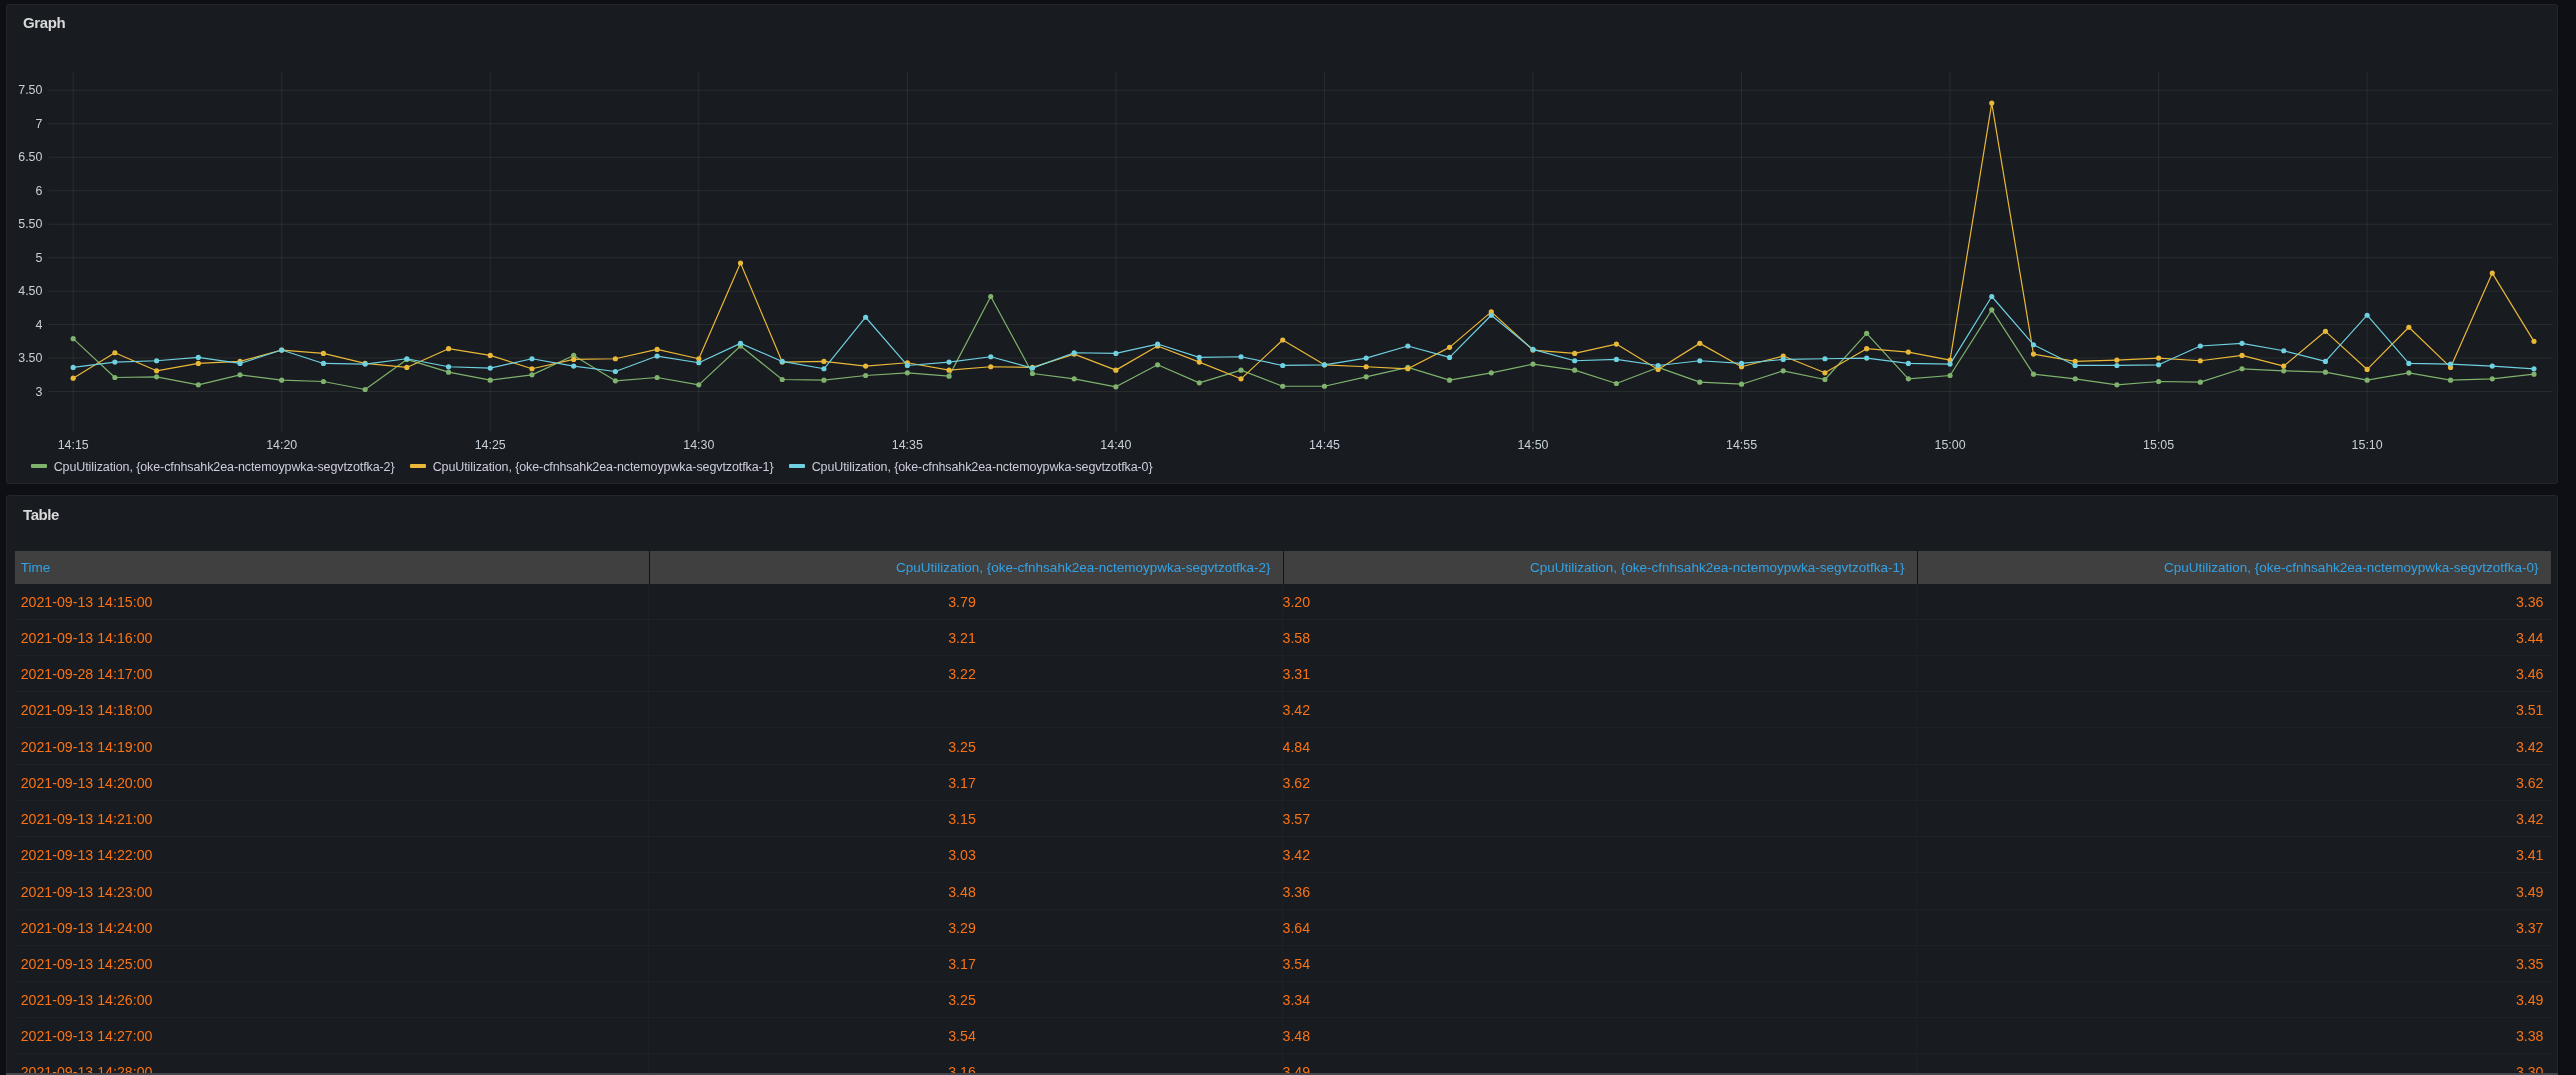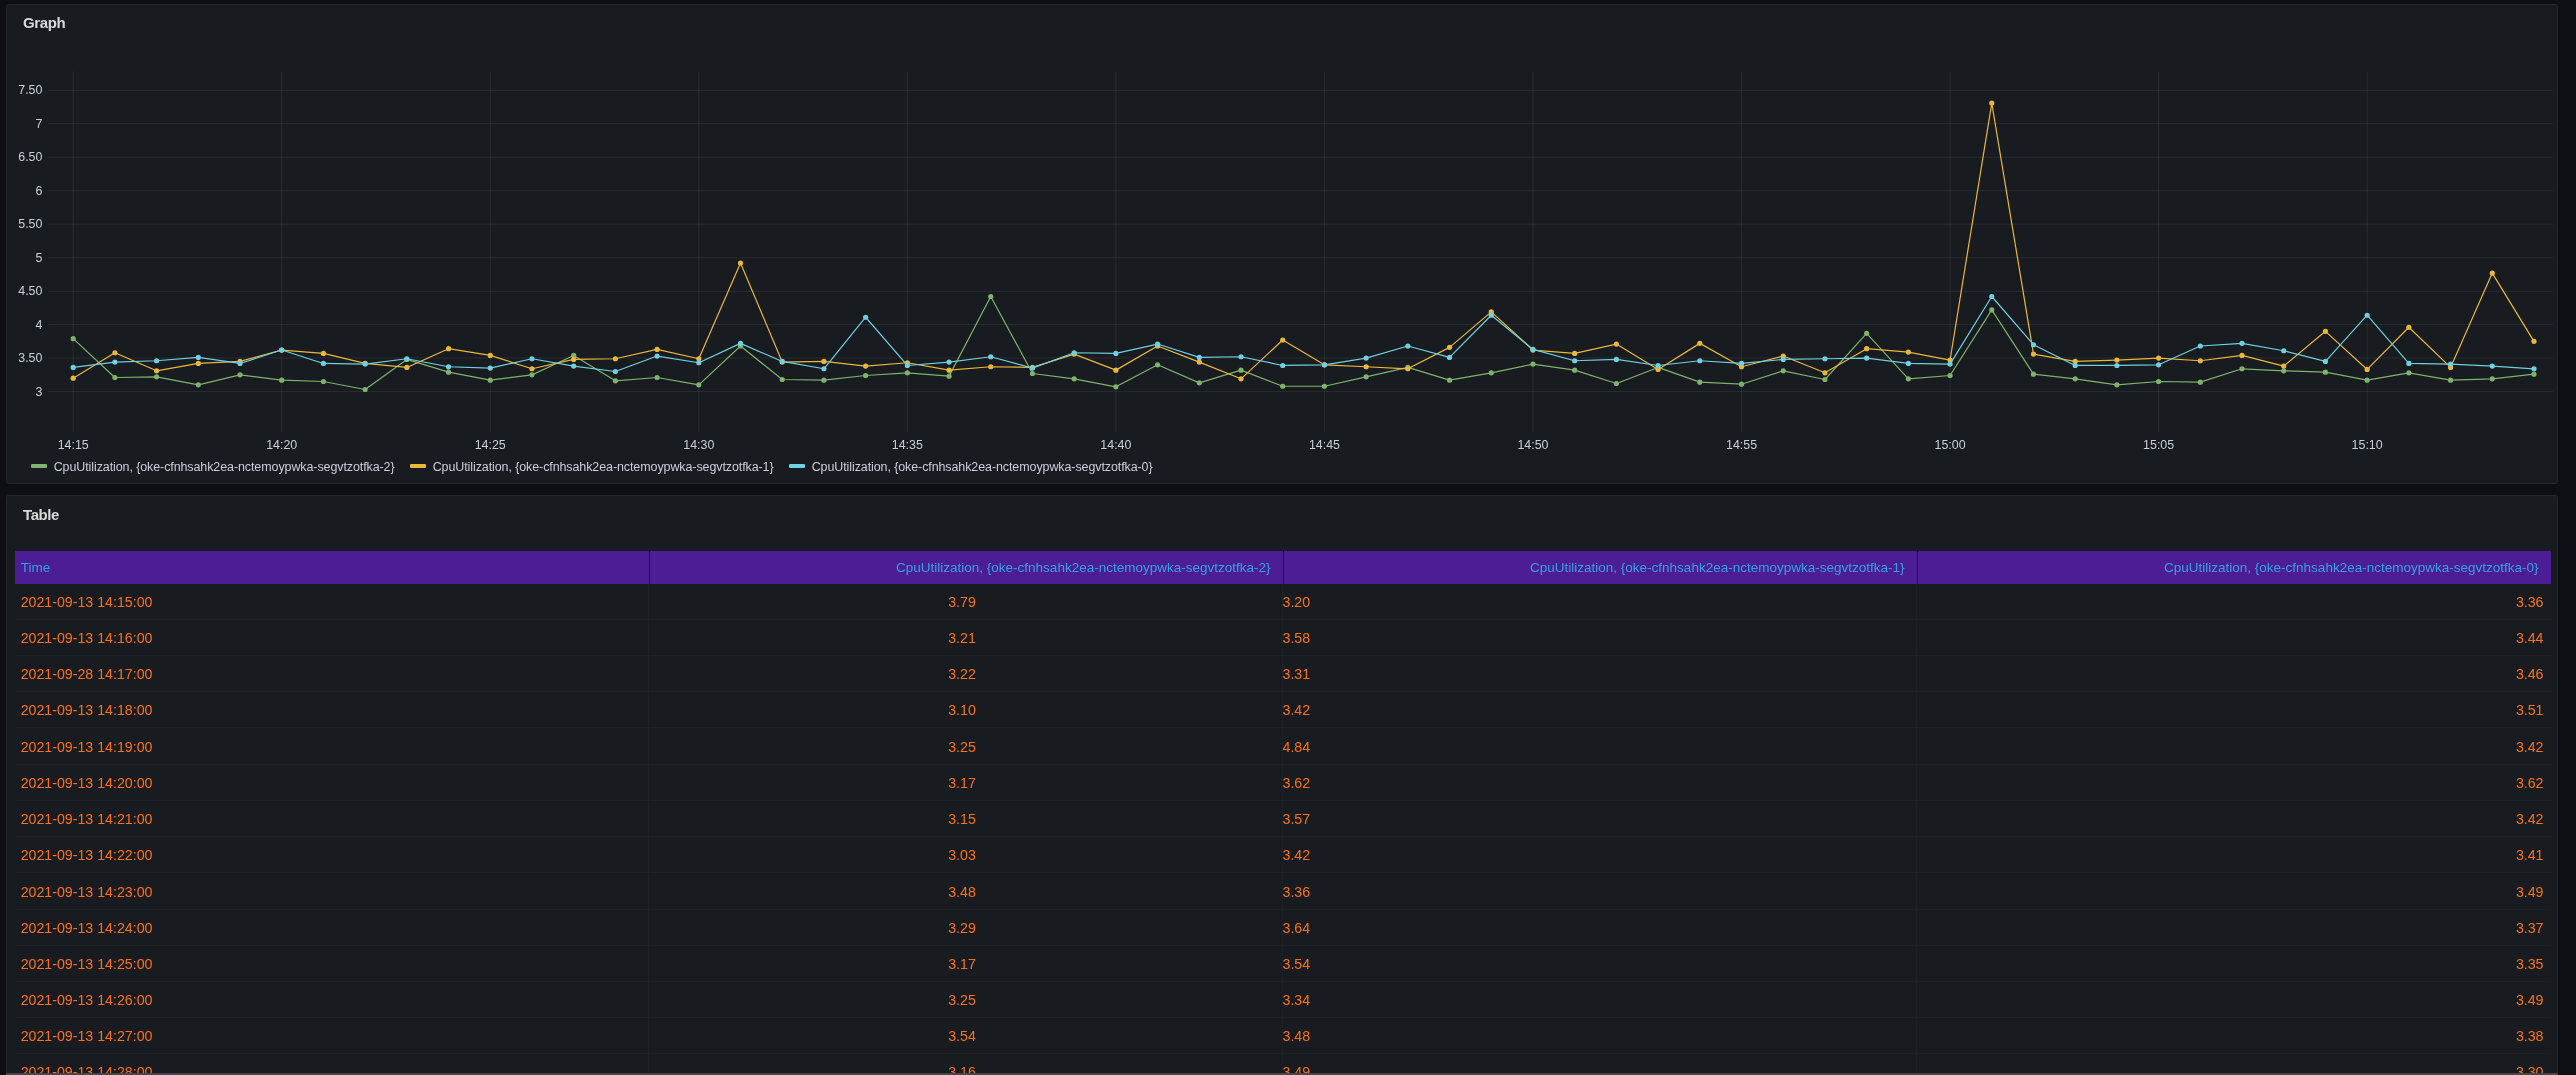--- a/index.html
+++ b/index.html
@@ -5,21 +5,21 @@
 * { margin:0; padding:0; box-sizing:border-box; }
 html,body { width:2576px; height:1075px; background:#0e0f14; overflow:hidden;
   font-family:"Liberation Sans", sans-serif; }
 .panel { position:absolute; background:#181b1f; border:1px solid #25262b; border-radius:2.6px; }
 #p1 { left:6.2px; top:3.6px; width:2552px; height:480px; }
 #p2 { left:6.2px; top:495px; width:2552px; height:621px; }
 .ptitle { position:absolute; font-size:15px; font-weight:600; color:#d8d9da; letter-spacing:-0.4px; }
 .litem { position:absolute; top:460px; height:15.5px; }
 .lswatch { display:inline-block; width:15.5px; height:4.1px; border-radius:1px; vertical-align:middle; margin-top:-2.1px; }
 .ltext { color:#ccccdc; font-size:12.5px; letter-spacing:-0.1px; margin-left:7.2px; vertical-align:middle; }
-.thead { position:absolute; left:14.5px; top:551px; width:2536px; height:33px; background:#4c1d95; }
+.thead { position:absolute; left:14.5px; top:551px; width:2536px; height:33px; background:#404040; }
 .th { position:absolute; top:0; height:33px; line-height:33px; font-size:13.5px; color:#33a2e5; }
 .trow { position:absolute; left:14.5px; width:2536px; height:36px; border-bottom:1px solid #1f2126; }
 .c { position:absolute; top:0; height:36px; line-height:36px; font-size:14.2px; color:#f97316; }
 .vline { position:absolute; width:1px; background:#1e2025; }
 </style>
 
 <style>
 .c0 { left:6.2px; }
 .c1 { left:634px; width:627px; text-align:center; }
 .c2 { left:1268px; width:627px; }
@@ -286,21 +286,20 @@
 <div class="c c3">3.44</div>
 </div>
 <div class="trow" style="top:656px;">
 <div class="c c0">2021-09-28 14:17:00</div>
 <div class="c c1">3.22</div>
 <div class="c c2">3.31</div>
 <div class="c c3">3.46</div>
 </div>
 <div class="trow" style="top:692px;">
 <div class="c c0">2021-09-13 14:18:00</div>
-<div class="c c1">3.10</div>
 <div class="c c2">3.42</div>
 <div class="c c3">3.51</div>
 </div>
 <div class="trow" style="top:729px;">
 <div class="c c0">2021-09-13 14:19:00</div>
 <div class="c c1">3.25</div>
 <div class="c c2">4.84</div>
 <div class="c c3">3.42</div>
 </div>
 <div class="trow" style="top:765px;">

